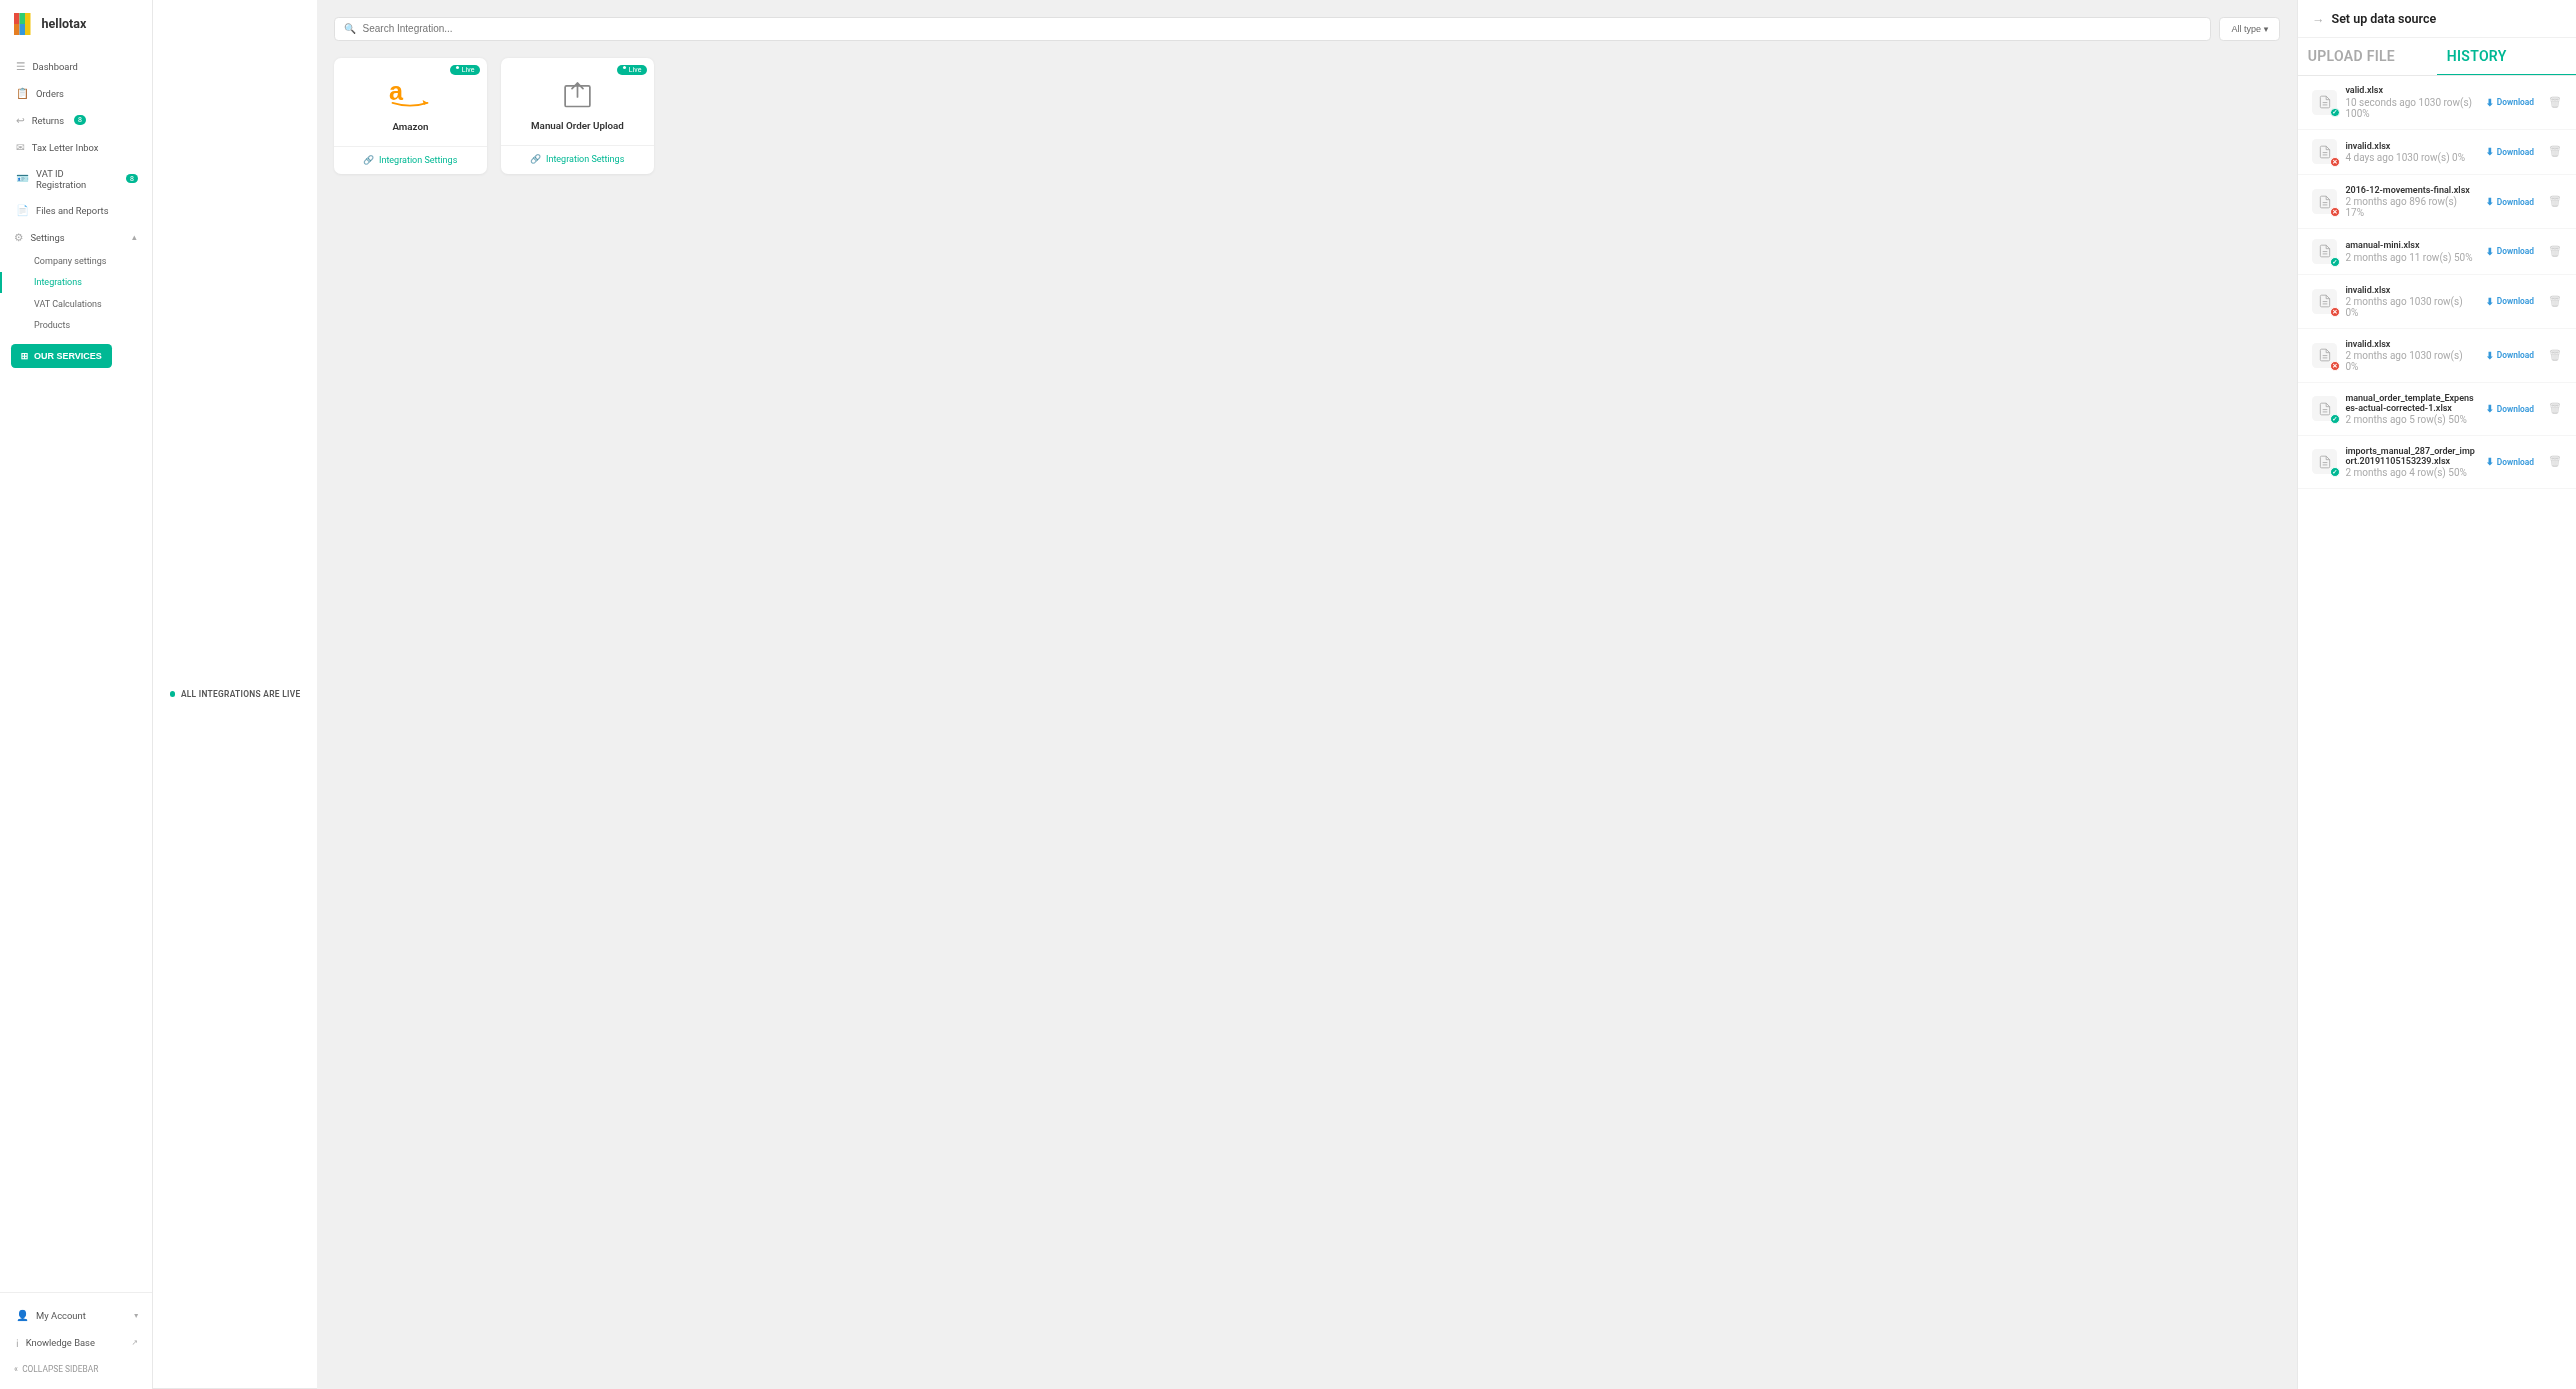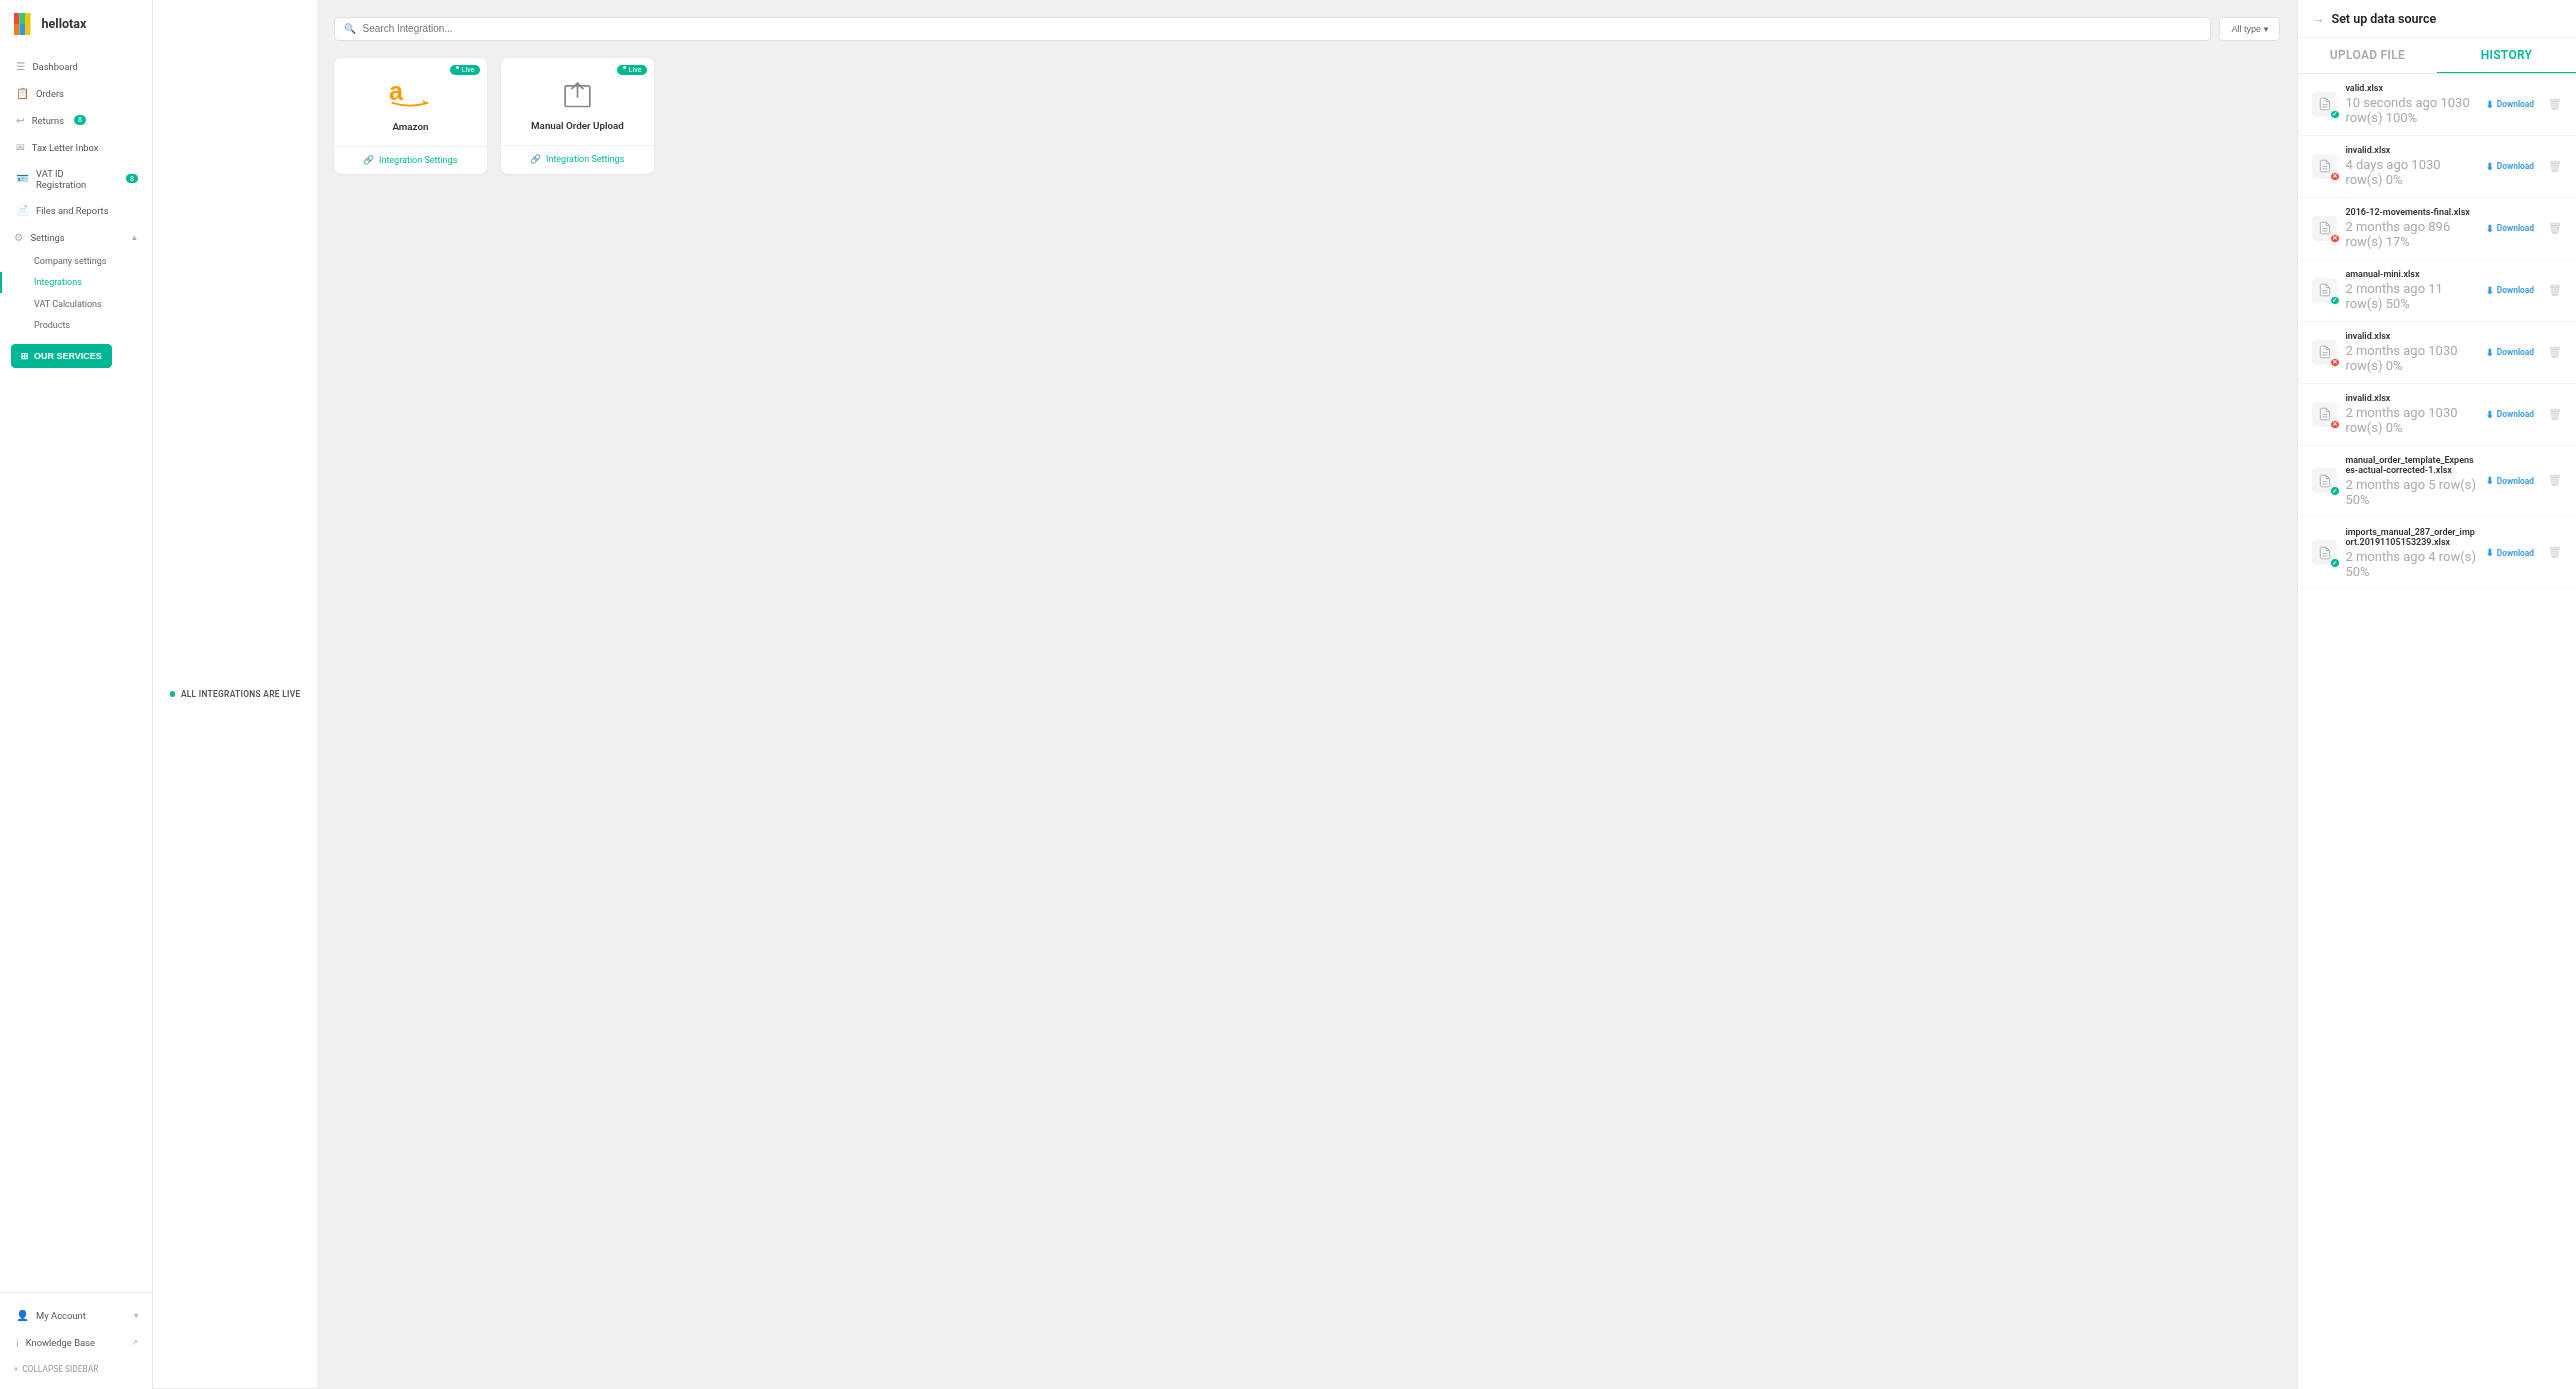--- a/index.html
+++ b/index.html
@@ -260,23 +260,22 @@
       font-size: 12.5px;
       font-weight: 600;
       color: #222;
     }
     .panel-tabs {
       display: flex;
       border-bottom: 0.7px solid #e8e8e8;
     }
     .panel-tab {
       flex: 1;
-      text-align: center;
       padding: 9.8px;
-      font-size: 12px;
+      font-size: 14px;
       font-weight: 600;
       cursor: pointer;
       color: #aaa;
       letter-spacing: 0.3px;
     }
     .panel-tab.active {
       color: #00b894;
       border-bottom: 1.4px solid #00b894;
     }
     .panel-body {
@@ -313,21 +312,21 @@
       display: flex;
       align-items: center;
       justify-content: center;
       font-size: 6.3px;
       font-weight: bold;
     }
     .status-icon.success { background: #00b894; color: #fff; }
     .status-icon.error { background: #e74c3c; color: #fff; }
     .file-info { flex: 1; min-width: 0; }
     .file-name { font-size: 9px; font-weight: 600; color: #333; word-break: break-all; }
-    .file-meta { font-size: 13px; color: #aaa; margin-top: 1.4px; }
+    .file-meta { font-size: 10px; color: #aaa; margin-top: 1.4px; }
     .download-btn {
       color: #3498db;
       font-size: 8.4px;
       cursor: pointer;
       display: flex;
       align-items: center;
       gap: 2.8px;
       white-space: nowrap;
       font-weight: 600;
     }

